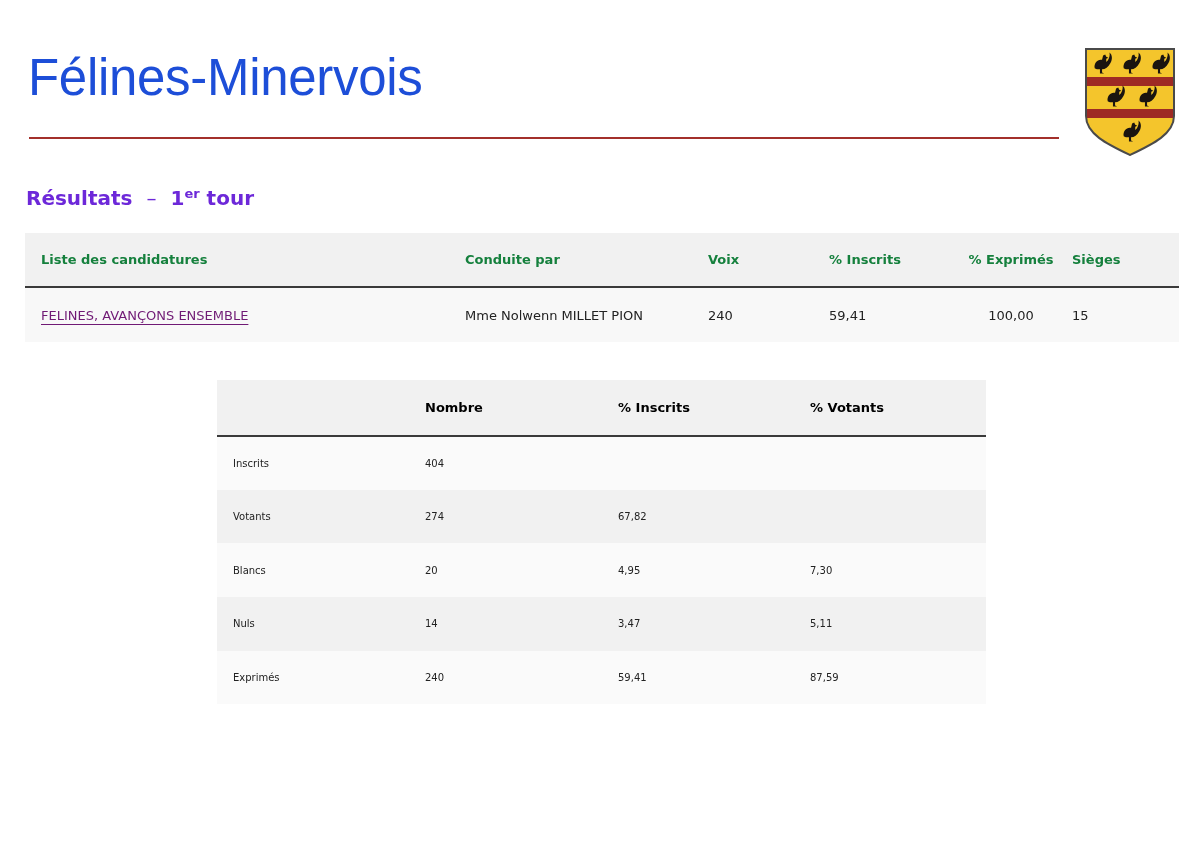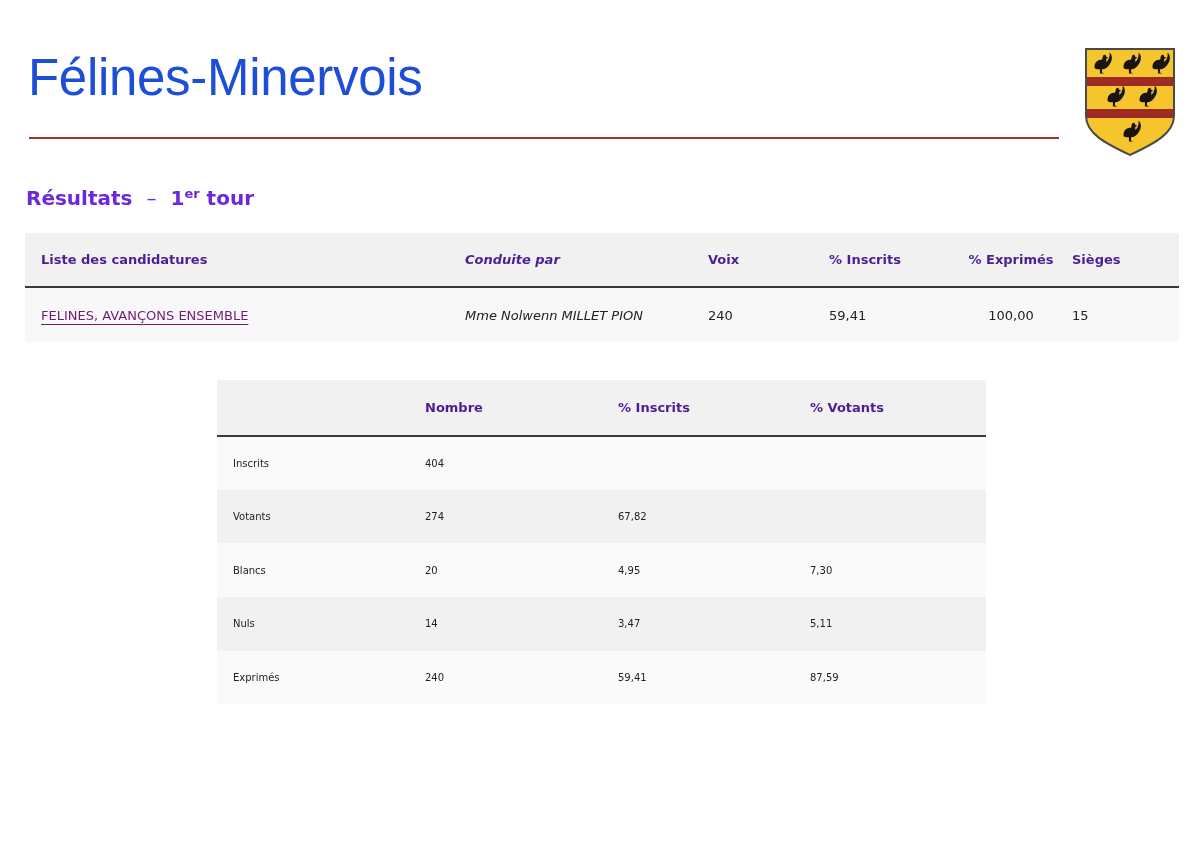--- a/index.html
+++ b/index.html
@@ -23,36 +23,36 @@
       font-family: "DejaVu Sans", sans-serif; font-weight: 700; font-size: 20px;
       color: #6d28d9; white-space: nowrap;
     }
     .section-heading .dash { font-weight: 400; margin: 0 14px; }
     .section-heading sup { font-size: 13px; vertical-align: 7px; }
 
     table { border-collapse: collapse; font-family: "DejaVu Sans", sans-serif; }
     .table-candidates { position: absolute; left: 25px; top: 233px; width: 1154px; }
     .table-candidates thead tr { background: #f1f1f1; height: 54px; }
     .table-candidates th {
-      text-align: left; font-size: 13px; font-weight: 700; color: #4c1d95;
+      text-align: left; font-size: 13px; font-weight: 700; color: #15803d;
       border-bottom: 2px solid #3a3a3a; padding: 0 0 0 0;
     }
     .table-candidates tbody tr { background: #f8f8f8; height: 55px; }
     .table-candidates td { font-size: 13px; color: #222; }
     .table-candidates .c1 { padding-left: 16px; width: 440px; }
-    .table-candidates .c2 { width: 243px; font-style: italic; }
+    .table-candidates .c2 { width: 243px; }
     .table-candidates .c3 { width: 121px; }
     .table-candidates .c4 { width: 121px; }
     .table-candidates .c5 { width: 122px; text-align: center; }
     .list-link { color: #701a75; text-decoration: underline; text-underline-offset: 4px; text-decoration-thickness: 1px; }
 
     .table-stats { position: absolute; left: 217px; top: 380px; width: 769px; }
     .table-stats thead tr { background: #f1f1f1; height: 56px; }
     .table-stats th {
-      text-align: left; font-size: 13px; font-weight: 700; color: #4c1d95;
+      text-align: left; font-size: 13px; font-weight: 700; color: #000000;
       border-bottom: 2px solid #3a3a3a;
     }
     .table-stats tbody tr { height: 53.7px; }
     .table-stats tbody tr:nth-child(odd) { background: #fafafa; }
     .table-stats tbody tr:nth-child(even) { background: #f1f1f1; }
     .table-stats td { font-size: 10px; color: #222; }
     .table-stats .s1 { padding-left: 16px; width: 208px; }
     .table-stats .s2 { width: 193px; }
     .table-stats .s3 { width: 192px; }
   </style>

